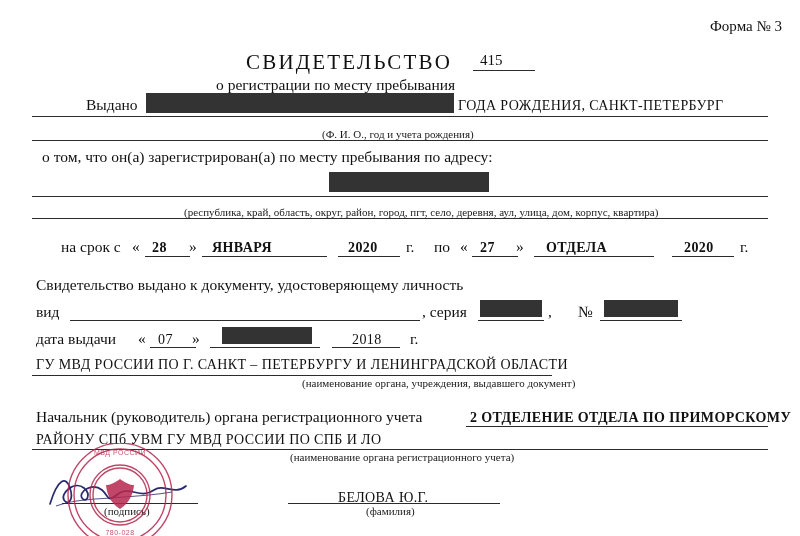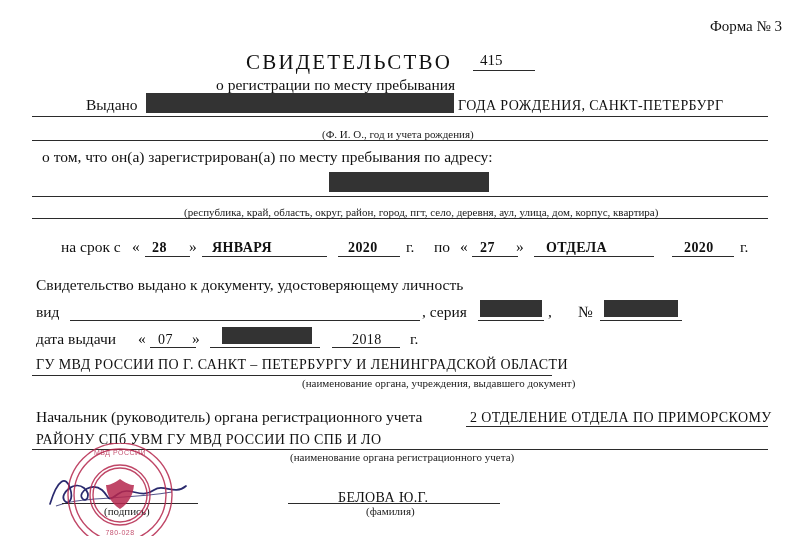--- a/index.html
+++ b/index.html
@@ -137,21 +137,21 @@
   <div class="line" style="left:210px; top:347px; width:110px;"></div>
   <div class="abs lbl-caps" style="left:352px; top:332px;">2018</div>
   <div class="line" style="left:332px; top:347px; width:68px;"></div>
   <div class="abs lbl" style="left:410px; top:330px;">г.</div>
 
   <div class="abs lbl-caps" style="left:36px; top:357px;">ГУ  МВД  РОССИИ  ПО  Г. САНКТ – ПЕТЕРБУРГУ  И  ЛЕНИНГРАДСКОЙ ОБЛАСТИ</div>
   <div class="line" style="left:32px; top:375px; width:520px;"></div>
   <div class="abs lbl-sm" style="left:268px; top:377px;margin-left:34px;">(наименование органа, учреждения, выдавшего документ)</div>
 
   <div class="abs lbl" style="left:36px; top:408px;">Начальник (руководитель) органа регистрационного учета</div>
-  <div class="abs lbl-caps" style="left:470px; top:410px;">2 ОТДЕЛЕНИЕ ОТДЕЛА  ПО ПРИМОРСКОМУ</div>
+  <div class="abs lbl-caps" style="left:470px; top:410px;font-weight:bold;">2 ОТДЕЛЕНИЕ ОТДЕЛА  ПО ПРИМОРСКОМУ</div>
   <div class="line" style="left:466px; top:426px; width:302px;"></div>
   <div class="abs lbl-caps" style="left:36px; top:432px;">РАЙОНУ СПб УВМ  ГУ  МВД  РОССИИ  ПО СПБ  И  ЛО</div>
   <div class="line" style="left:32px; top:449px; width:736px;"></div>
   <div class="abs lbl-sm" style="left:290px; top:451px;">(наименование органа регистрационного учета)</div>
 
   <svg class="sig" viewBox="0 0 150 42">
     <path d="M6 34 C14 8, 22 6, 26 18 C30 30, 24 36, 20 30 C16 24, 30 10, 40 18 C48 25, 42 34, 38 28 C34 22, 48 12, 58 20 C66 27, 62 33, 74 24 C86 15, 96 30, 110 20 C120 13, 130 26, 142 16" fill="none" stroke="#2a2a6e" stroke-width="1.7" stroke-linecap="round"></path>
     <path d="M12 36 C40 26, 78 30, 128 22" fill="none" stroke="#2a2a6e" stroke-width="1.1" opacity=".8"></path>
   </svg>
 

